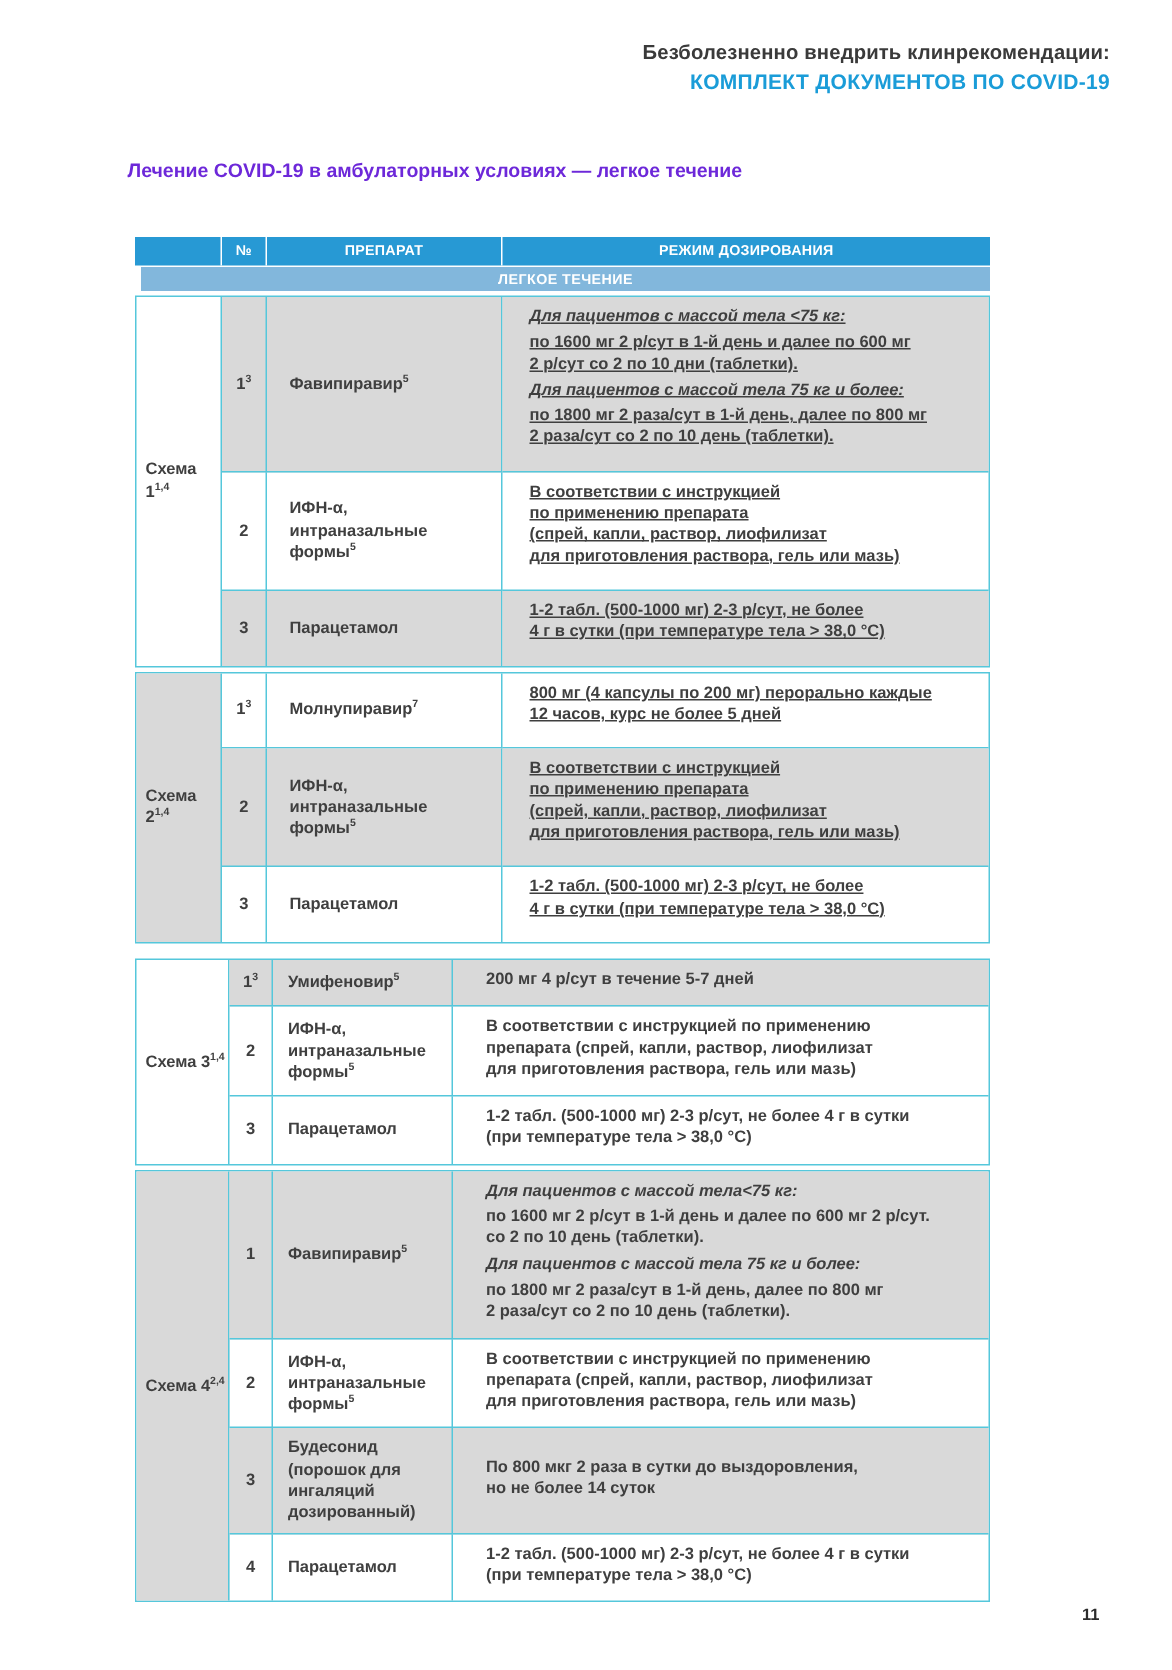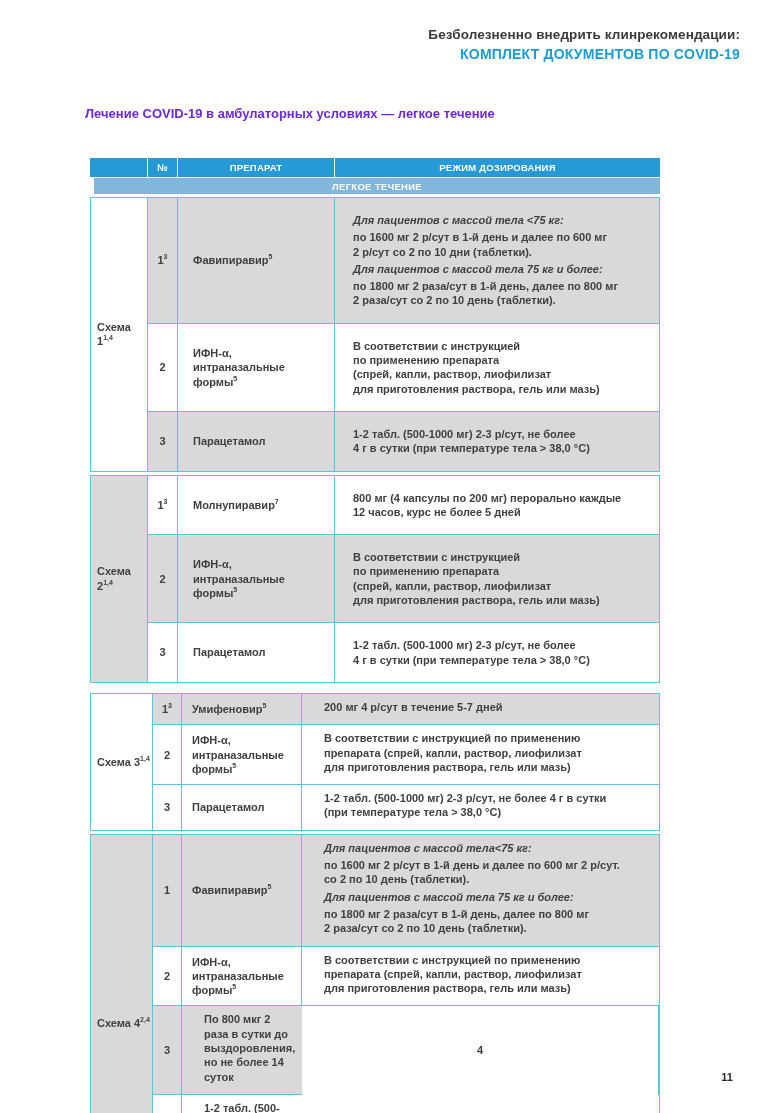--- a/index.html
+++ b/index.html
@@ -36,21 +36,21 @@
   .scheme.t1{grid-template-columns:57px 30px 157px 1fr;}
   .scheme.t2{grid-template-columns:62px 29px 120px 1fr;}
   .cell{display:flex;align-items:center;font-weight:700;font-size:11px;line-height:1.3;color:var(--ink);}
   .cell.shade{background:var(--shade);}
   .cell.bb{border-bottom:1px solid var(--cyan);}
   .cell.label,.cell.num,.cell.drug{border-right:1px solid var(--cyan);}
   .cell.label{padding-left:6px;align-items:center;}
   .cell.num{justify-content:center;}
   .cell.drug,.cell.dosing{flex-direction:column;justify-content:center;align-items:flex-start;}
   .t1 .cell.drug{padding:15px 8px 15px 15px;}
-  .t1 .cell.dosing{padding:15px 10px 15px 18px;}
+  .t1 .cell.dosing{padding:6px 10px 15px 18px;text-decoration:underline;}
   .t2 .cell.drug{padding:6px 6px 6px 10px;}
   .t2 .cell.dosing{padding:6px 10px 10px 22px;}
   .cell.dosing p{margin:0;white-space:pre-line;}
   .cell.dosing p + p{margin-top:3px;}
   .cell.dosing p.it{font-style:italic;}
   .drug-line{display:block;}
   
   .pagenum{position:absolute;top:1071px;right:48px;font-size:11px;font-weight:700;color:#2b2b2b;}
 </style>
 </head>
@@ -219,20 +219,26 @@
           <span class="drug-line">формы<sup>5</sup></span>
         </div>
         <div class="cell dosing bb">
           <p>В соответствии с инструкцией по применению
 препарата (спрей, капли, раствор, лиофилизат
 для приготовления раствора, гель или мазь)</p>
         </div>
         <div class="cell num shade bb">
           <span>3</span>
         </div>
+        <div class="cell drug shade bb">
+          <span class="drug-line">Будесонид</span>
+          <span class="drug-line">(порошок для</span>
+          <span class="drug-line">ингаляций</span>
+          <span class="drug-line">дозированный)</span>
+        </div>
         <div class="cell dosing shade bb">
           <p>По 800 мкг 2 раза в сутки до выздоровления,
 но не более 14 суток</p>
         </div>
         <div class="cell num">
           <span>4</span>
         </div>
         <div class="cell drug">
           <span class="drug-line">Парацетамол</span>
         </div>

